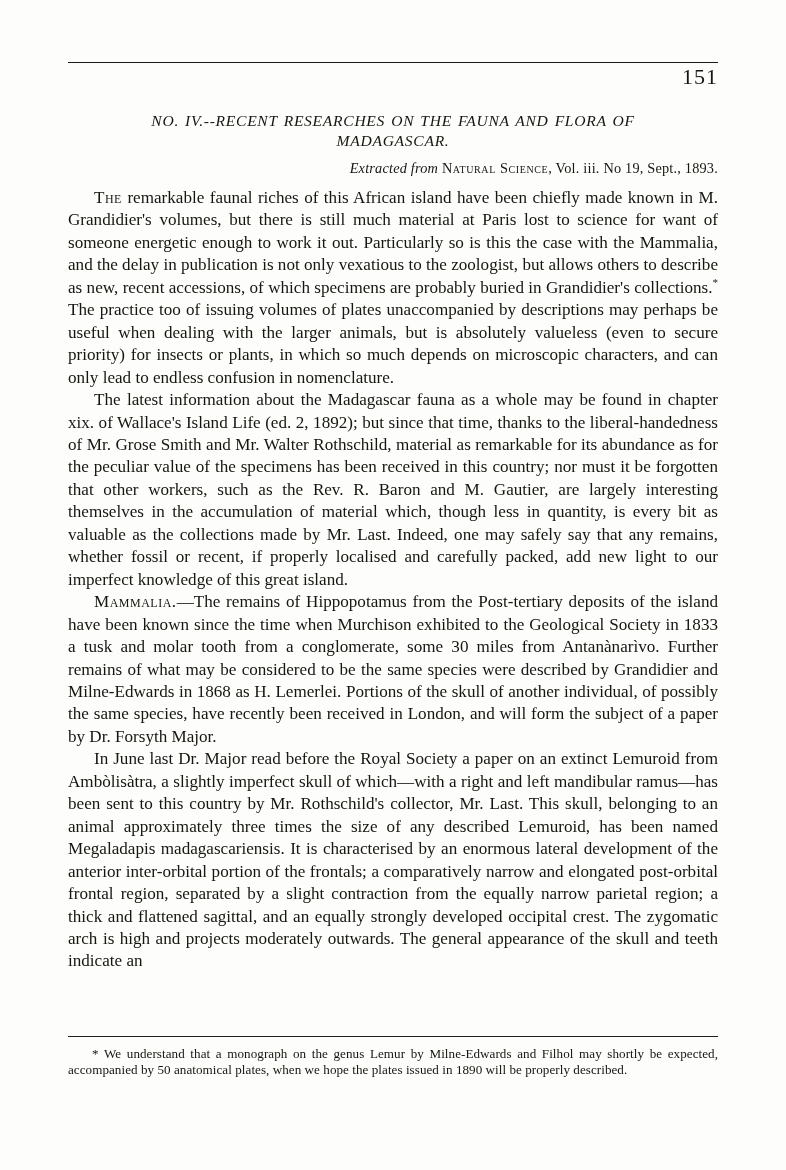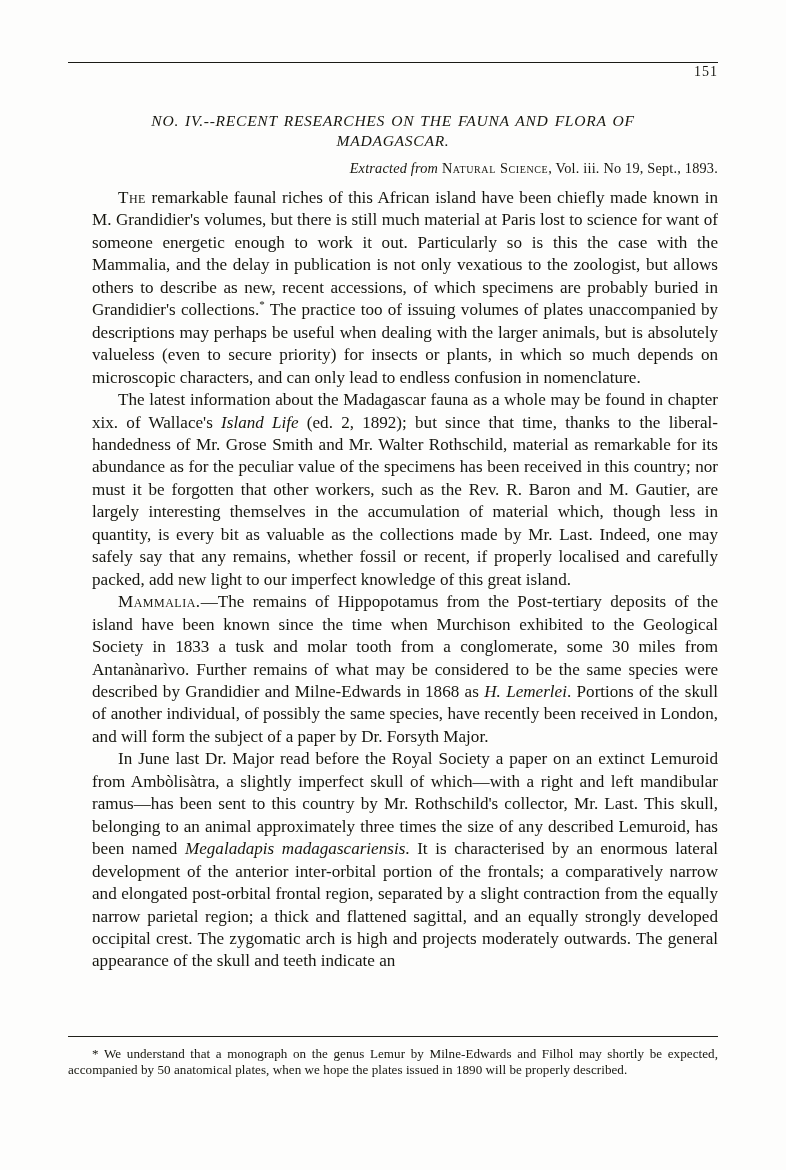--- a/index.html
+++ b/index.html
@@ -34,21 +34,21 @@
     font-style: italic;
     font-size: 19.5px;
     letter-spacing: 1.1px;
     word-spacing: 3px;
     font-family: "Liberation Serif", "DejaVu Serif", serif;
   }
   .folio {
     position: absolute;
     right: 0;
     top: 2px;
-    font-size: 14px;
+    font-size: 22px;
     letter-spacing: 1px;
   }
   .head-rule {
     height: 0;
     border-top: 1.6px solid #1b1b16;
     margin-top: 5px;
   }
 
   
   .article-title {
@@ -67,31 +67,31 @@
     margin-top: 9px;
     letter-spacing: 0.2px;
   }
   .byline .ital { font-style: italic; }
   .sc {
     font-variant: small-caps;
     letter-spacing: 0.6px;
   }
 
   
-  .body-text { margin-top: 10px; margin-left: 24px; }
+  .body-text { margin-top: 10px; }
   .body-text p {
     margin: 0;
     text-align: justify;
     text-justify: inter-word;
     font-size: 17.1px;
     line-height: 22.45px;
     text-indent: 26px;
     hyphens: none;
   }
-  .body-text p .ital { font-style: italic; }
+  .body-text p .ital { }
   .body-text p .lead {
     font-variant: small-caps;
     letter-spacing: 0.5px;
   }
   sup.fn {
     font-size: 11px;
     vertical-align: super;
     line-height: 0;
   }
 

